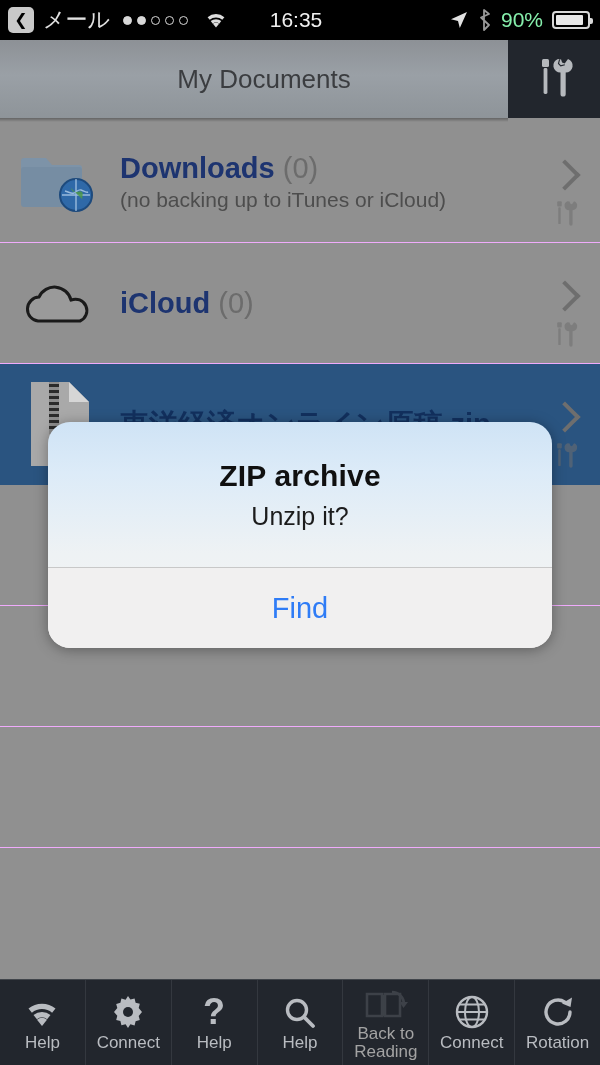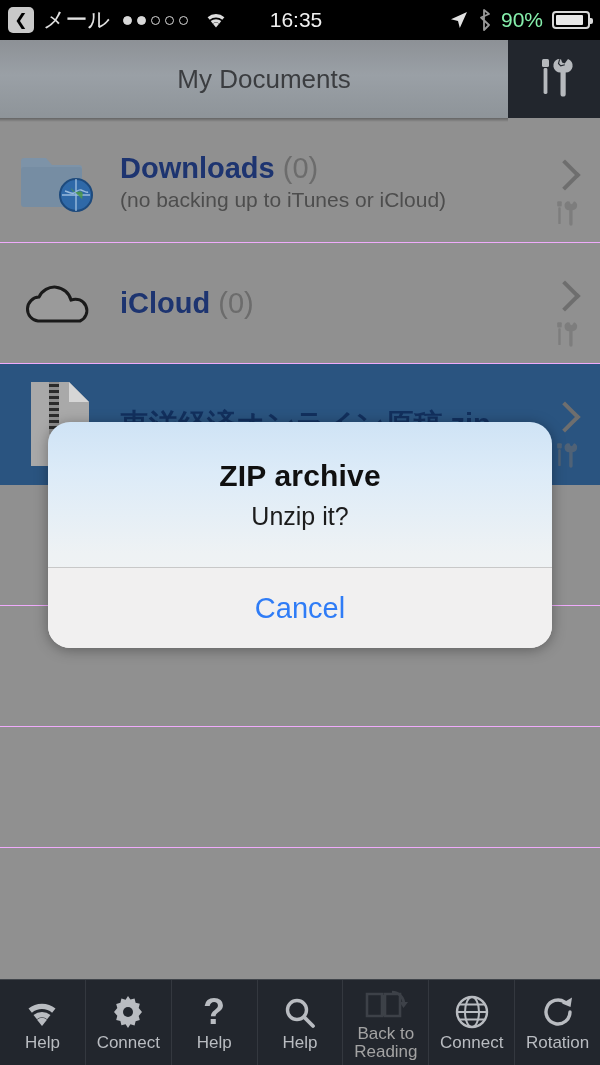--- a/index.html
+++ b/index.html
@@ -263,21 +263,21 @@
     <div class="row empty"></div>
     <div class="row empty"></div>
   </div>
 
   <div class="dialog">
     <div class="dlg-body">
       <div class="dlg-title">ZIP archive</div>
       <div class="dlg-msg">Unzip it?</div>
     </div>
     <div class="dlg-buttons">
-      <div class="dlg-btn">Cancel</div>
+      <div class="dlg-btn">Find</div>
     </div>
   </div>
 
   <div class="toolbar">
 
     <div class="tb-item">
       <div class="tb-icon">
         <svg width="42" height="32" viewBox="0 0 42 32">
           <path d="M21 28l-5-6.2a8 8 0 0 1 10 0z" fill="#b9bcc1"></path>
           <path d="M7.5 10.6a21 21 0 0 1 27 0l-3.4 4.2a15.6 15.6 0 0 0-20.2 0z" fill="#b9bcc1"></path>

